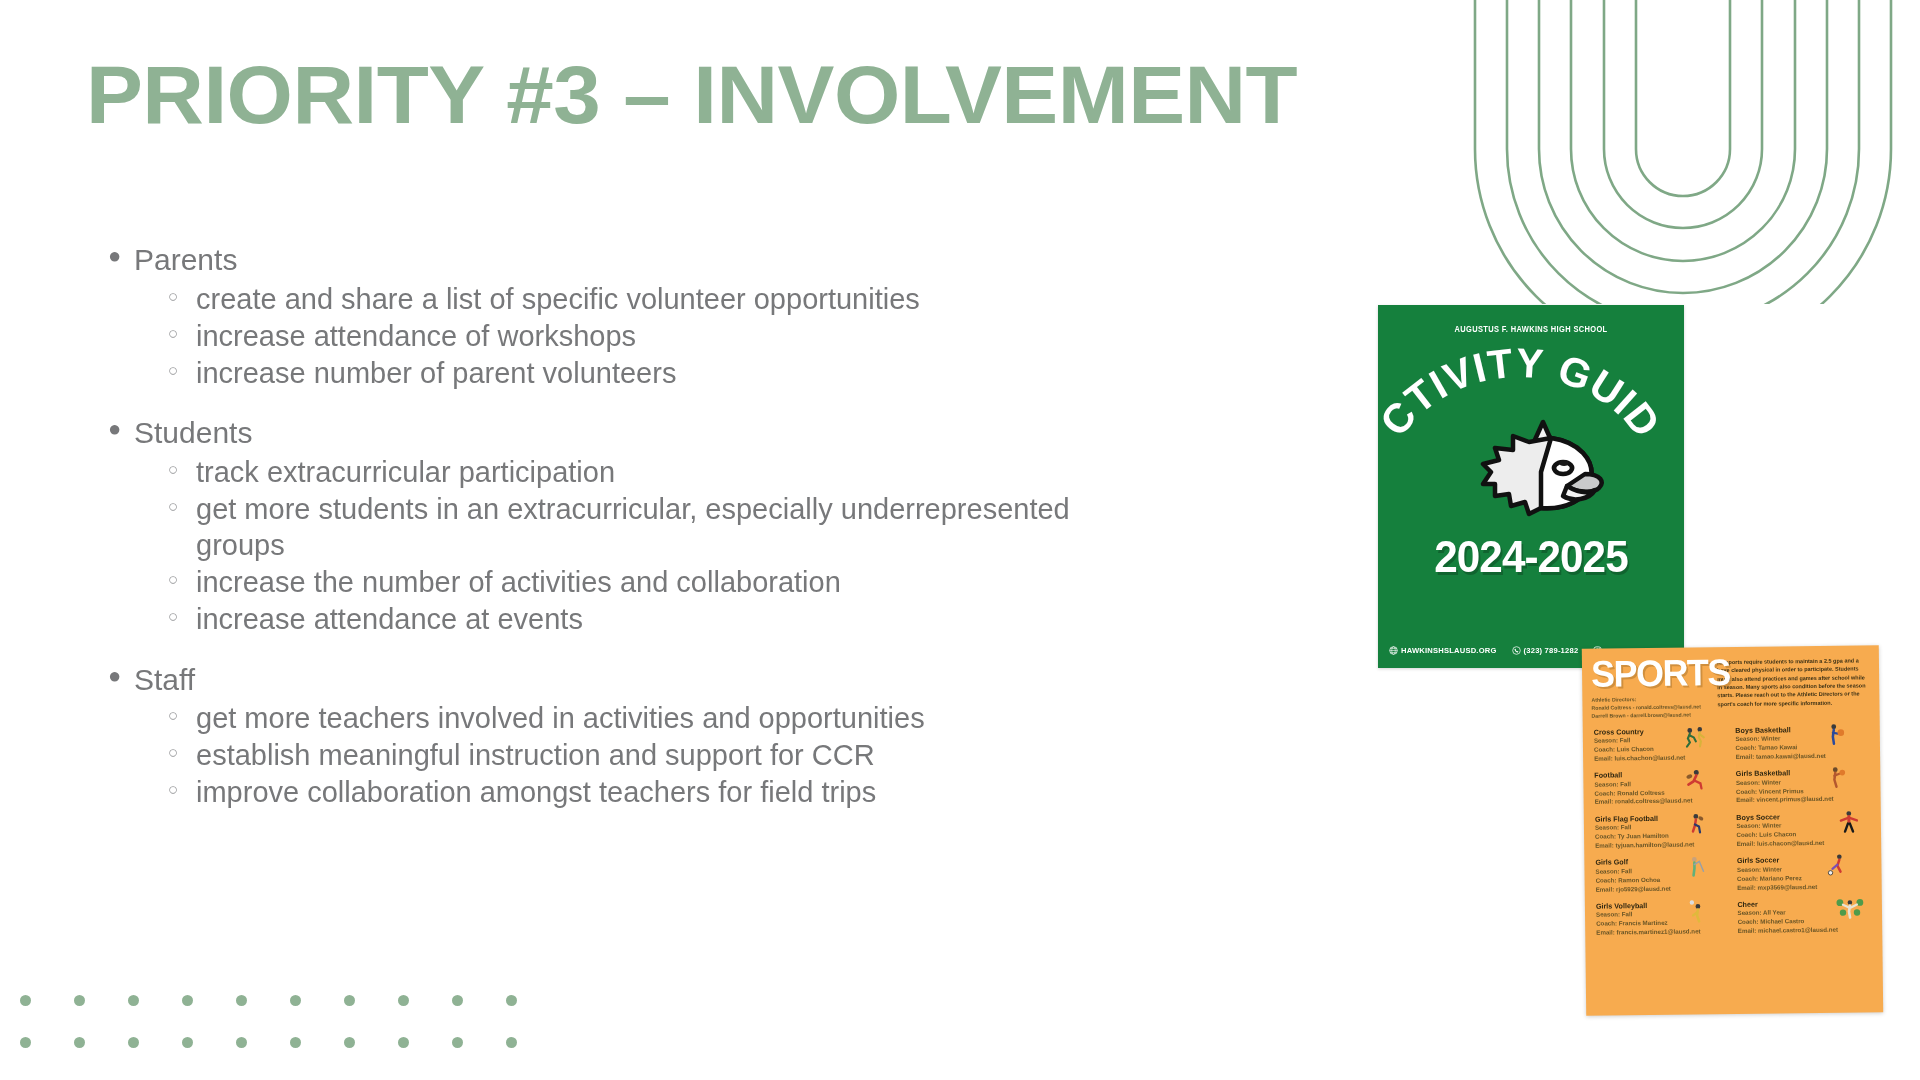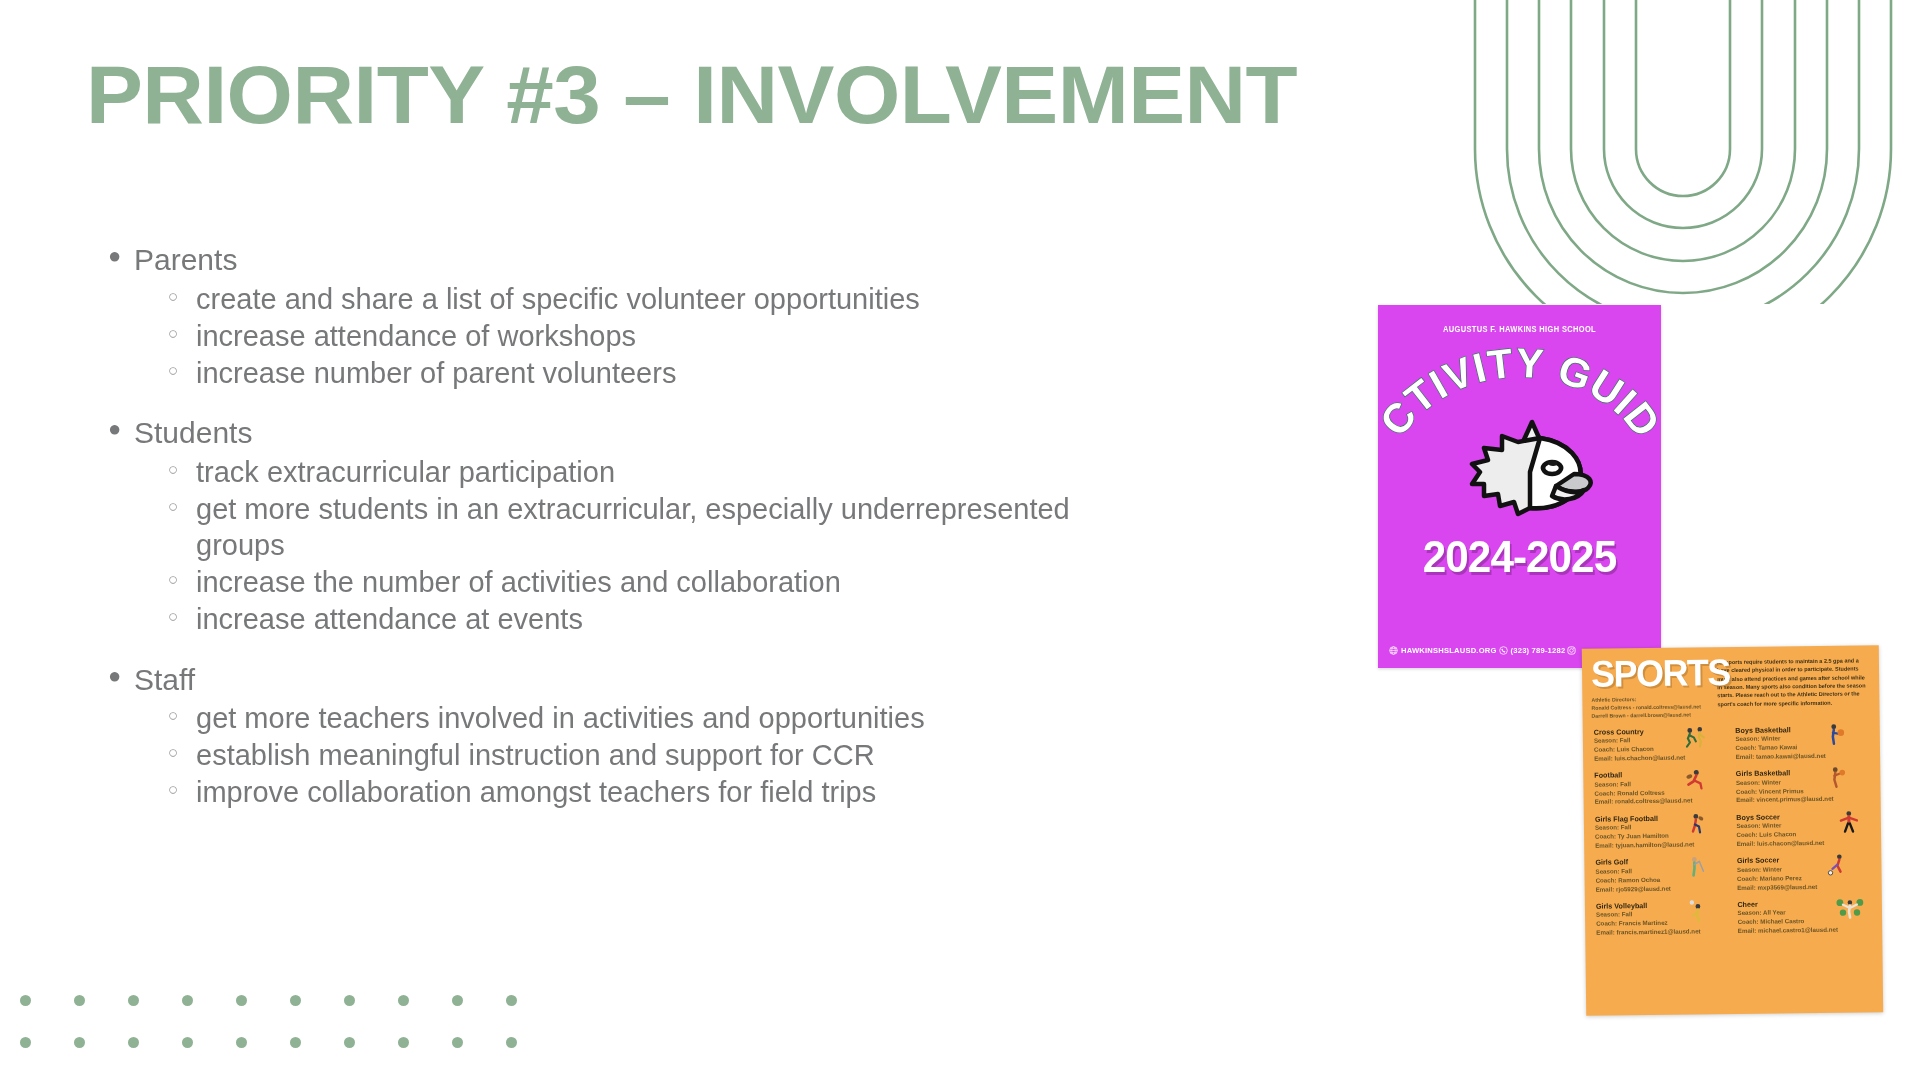--- a/index.html
+++ b/index.html
@@ -67,22 +67,22 @@
   .l2 .marker{
     width:28px;flex:0 0 28px;
     font-size:17px;line-height:1.75;
     color:#9b9c9e;
   }
   .l2 .txt{flex:1;}
 
   
   .poster-green{
     position:absolute;left:1378px;top:305px;
-    width:283px;height:363px;
-    background:#d946ef;
+    width:306px;height:363px;
+    background:#15803d;
     box-shadow:0 1px 3px rgba(0,0,0,.18);
     overflow:hidden;
     font-family:"Liberation Sans", sans-serif;
     text-decoration:underline;
   }
   .pg-school{
     position:absolute;top:19px;left:0;right:0;
     text-align:center;color:#fff;
     font-size:8.5px;font-weight:700;
     letter-spacing:.4px;
@@ -99,21 +99,21 @@
   .pg-year{
     position:absolute;top:227px;left:0;right:0;
     text-align:center;
     color:#fff;font-size:44px;font-weight:700;
     letter-spacing:-1px;
     transform:scaleX(.96);
     text-shadow:2px 3px 0 rgba(0,0,0,.22);
   }
   .pg-footer{
     position:absolute;bottom:13px;left:11px;right:6px;
-    display:flex;align-items:center;gap:2px;
+    display:flex;align-items:center;gap:15px;
     color:#fff;font-size:7.6px;font-weight:700;letter-spacing:.2px;
   }
   .pg-fitem{display:flex;align-items:center;gap:3px;white-space:nowrap;}
   .pg-fitem .gi{width:9px;height:9px;flex:0 0 9px;}
 
   
   .poster-orange{
     position:absolute;left:1584px;top:647px;
     width:297px;height:367px;
     background:#f7ab4f;

